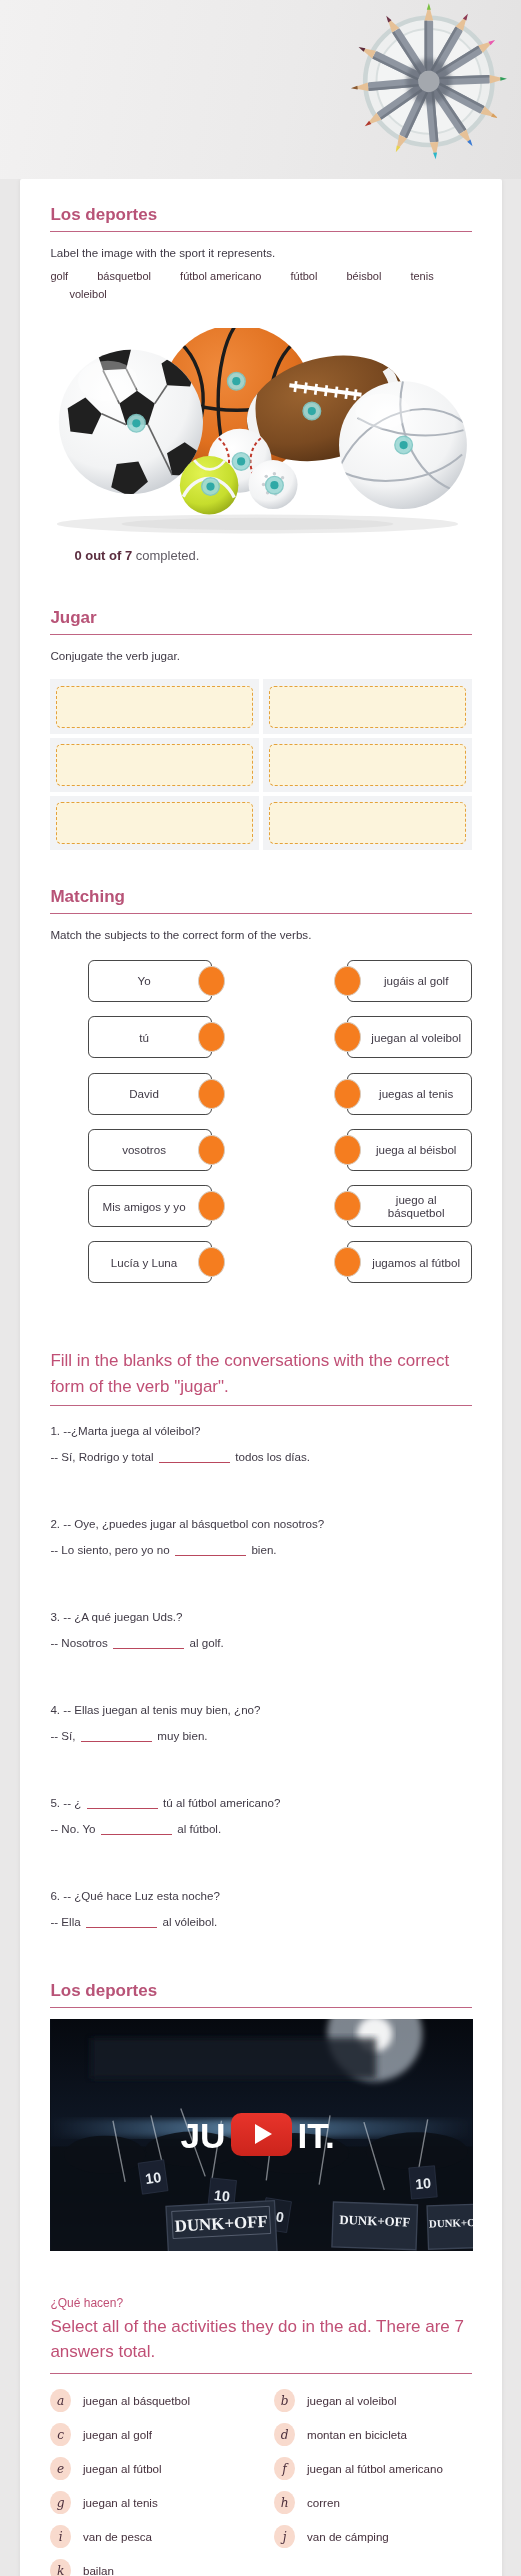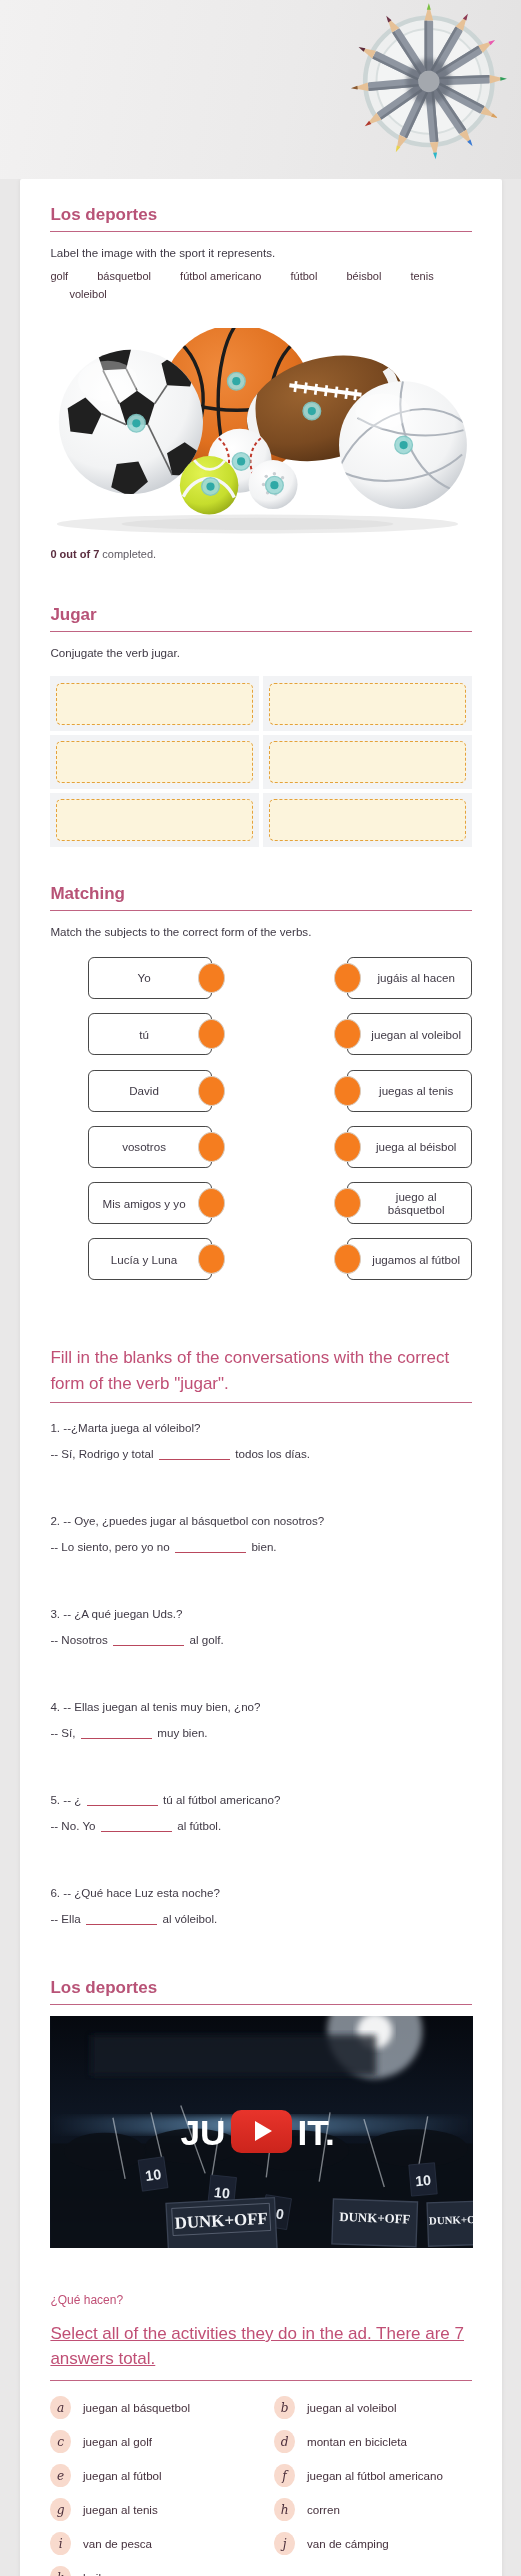--- a/index.html
+++ b/index.html
@@ -17,21 +17,21 @@
     box-shadow:0 0 4.8px rgba(0,0,0,.07); padding:26px 30px 34px; min-height:2375px; }
   .divider { border-bottom:0.7px solid #c06482; margin-top:6.1px; }
   h2.section-title { color:#b85377; font-size:17px; font-weight:600; }
   .instruction { margin-top:13.6px; font-size:11.6px; color:#3f3945; }
   
   .word-bank { margin-top:9.5px; color:#4a323e; font-size:11px; line-height:17.7px; }
   .word-bank .wb-word { display:inline-block; margin-right:26px; cursor:grab; }
   .word-bank .line2 { padding-left:19px; }
   
   .balls-figure { margin-top:24.5px; width:423px; height:209px; position:relative; background:#fff; }
-  .progress-line { margin-top:11px; font-size:11px; }
+  .progress-line { margin-top:11px; font-size:13px;margin-left:24px; }
   .progress-bold { font-weight:bold; color:#5b2d3f; }
   .progress-rest { color:#5f5a63; }
   
   .sec-jugar { margin-top:45px; }
   .conj-grid { margin-top:17.7px; display:grid; grid-template-columns:1fr 1fr; gap:4.1px; }
   .conj-cell { background:#f2f3f5; padding:6.1px; }
   .conj-box { height:42px; background:#fcf4dc; border:1.4px dashed #e4a23b; border-radius:5.4px; cursor:text; }
   
   .sec-matching { margin-top:37px; }
   .match-rows { margin-top:19px; }
@@ -58,21 +58,21 @@
   .sec-video { margin-top:9.5px; }
   .video-wrap { margin-top:11px; width:423px; height:232px; position:relative; overflow:hidden; background:#0a0f18; }
   .play-btn { position:absolute; left:181px; top:94px; width:61px; height:43px;
     background:linear-gradient(180deg,#e8342b,#cc241c); border:none; border-radius:10.2px;
     cursor:pointer; display:flex; align-items:center; justify-content:center; }
   .play-tri { width:0; height:0; border-left:17.7px solid #fff;
     border-top:10.2px solid transparent; border-bottom:10.2px solid transparent; margin-left:4.1px; }
   
   .sec-quiz { margin-top:43px; }
   .quiz-title { font-size:12px; }
-  .quiz-instruction { margin-top:12px;text-decoration:underline; }
+  .quiz-instruction { margin-top:2px; }
   .quiz-divider { margin-top:8.2px; }
   .options-grid { margin-top:15px; display:grid; grid-template-columns:224px 1fr;
     row-gap:11px; }
   .option { display:flex; align-items:center; gap:12.2px; cursor:pointer; }
   .opt-badge { width:20.4px; height:23px; border-radius:50%; background:#f8dacd;
     display:flex; align-items:center; justify-content:center; flex:0 0 20.4px;
     font-family:"DejaVu Serif", serif; font-style:italic; font-size:12.2px; color:#4c2f3c; }
   .opt-label { font-size:11.6px; color:#44303c; }
 </style>
 </head>
@@ -377,21 +377,21 @@
     <div class="divider"></div>
     <p class="instruction">Match the subjects to the correct form of the verbs.</p>
     <div class="match-rows">
       <div class="match-row">
         <div class="match-box match-left">
             <span>Yo</span>
             <span class="connector"></span>
           </div>
         <div class="match-box match-right">
             <span class="connector"></span>
-            <span>jugáis al hacen</span>
+            <span>jugáis al golf</span>
           </div>
       </div>
       <div class="match-row">
         <div class="match-box match-left">
             <span>tú</span>
             <span class="connector"></span>
           </div>
         <div class="match-box match-right">
             <span class="connector"></span>
             <span>juegan al voleibol</span>

